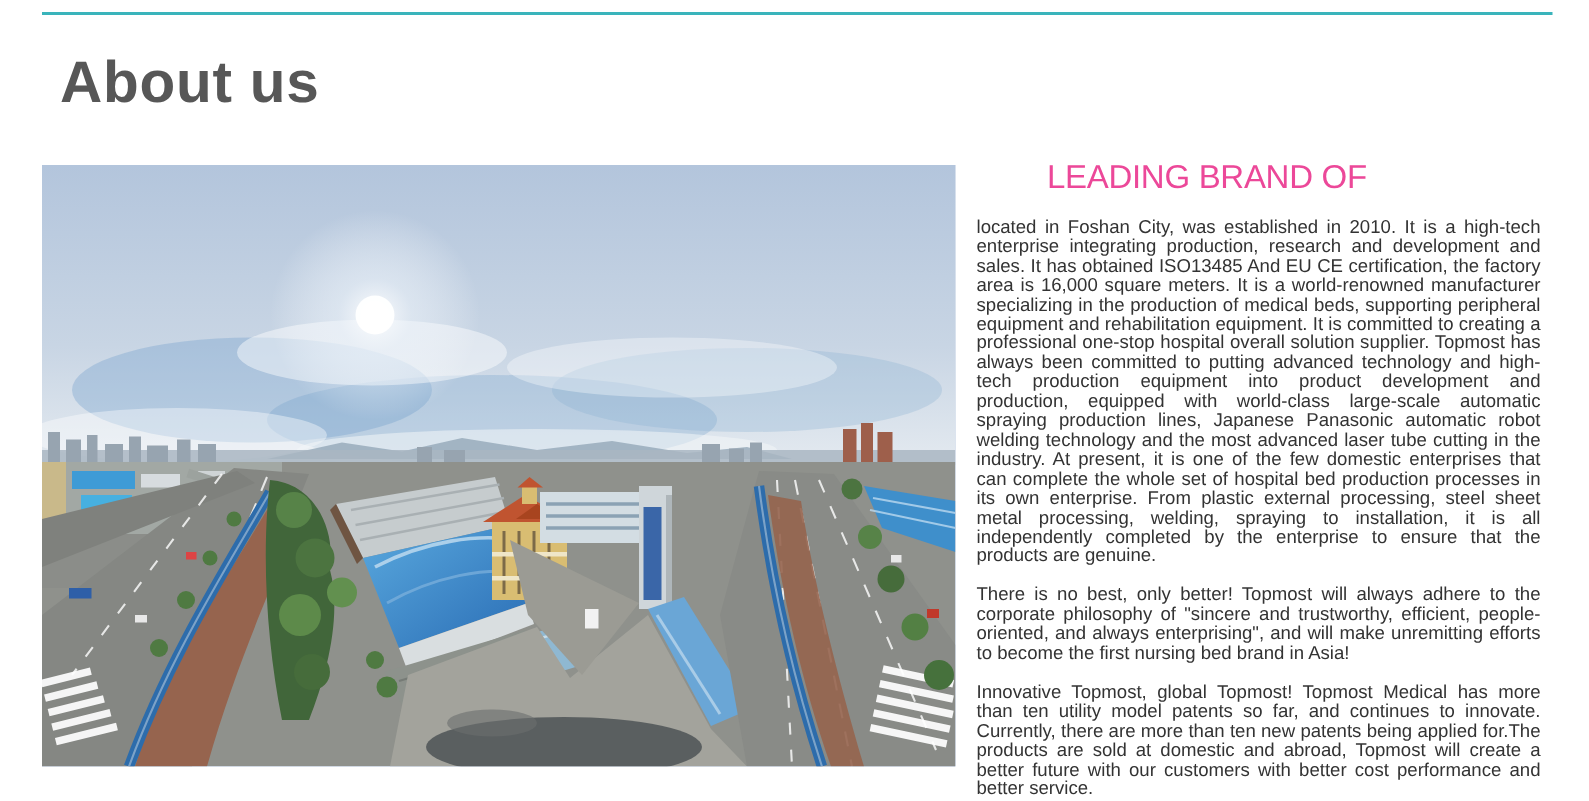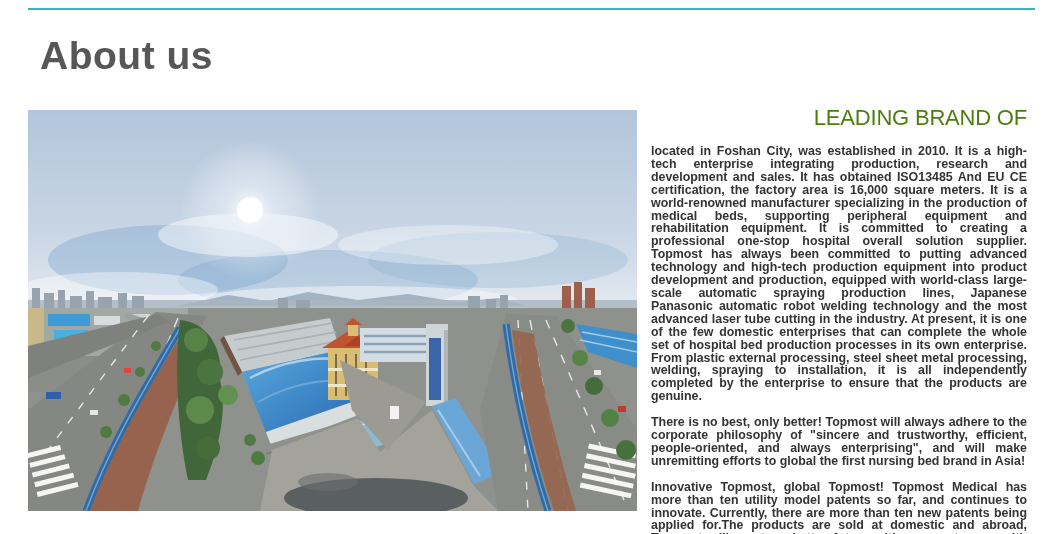--- a/index.html
+++ b/index.html
@@ -11,24 +11,24 @@
               background:#3ab4bb; }
 
   .page-title { position:absolute; left:40px; top:34px; font-size:39px;
                 font-weight:bold; color:#575757; letter-spacing:0.5px; }
 
   .photo { position:absolute; left:28px; top:110px; width:609px; height:401px;
            overflow:hidden; background:#b9cadf; }
   .photo svg { display:block; width:609px; height:401px; }
 
   .about-col { position:absolute; left:651px; top:106px; width:376px; }
-  .section-heading { color:#4d7c0f; font-size:22px; line-height:24px;
-                     font-weight:400; margin:0 0 15px 47px; letter-spacing:-0.2px;text-align:right; }
+  .section-heading { color:#ec4899; font-size:22px; line-height:24px;
+                     font-weight:400; margin:0 0 15px 47px; letter-spacing:-0.2px; }
   .about-col p { font-size:12.4px; line-height:12.9px; color:#333;
-                 text-align:justify; margin:0 0 13px 0;font-weight:bold; }
+                 text-align:justify; margin:0 0 13px 0; }
   .about-col p:last-child { margin-bottom:0; }
 </style>
 </head>
 <body>
 
 <div class="page">
 
   <div class="top-rule"></div>
 
   <h1 class="page-title">About us</h1>
@@ -236,17 +236,17 @@
           <circle cx="222" cy="330" r="6"></circle>
       </g>
     </svg>
   </figure>
 
   <section class="about-col">
     <h2 class="section-heading">
       <div>LEADING BRAND OF</div>
     </h2>
     <p>located in Foshan City, was established in 2010.  It is a high-tech enterprise integrating production, research and development and sales. It has obtained ISO13485 And EU CE certification, the  factory area is 16,000 square meters. It is a world-renowned manufacturer specializing in the production of medical beds, supporting peripheral equipment and rehabilitation equipment. It is committed to creating a professional one-stop hospital overall solution supplier. Topmost has always been committed to putting advanced technology and high-tech production equipment into product development and production, equipped with world-class large-scale automatic spraying production lines, Japanese Panasonic automatic robot welding technology and the most advanced laser tube cutting in the industry. At present, it is one of the few domestic enterprises that can complete the whole set of hospital bed production processes in its own enterprise. From plastic external processing, steel sheet metal processing, welding, spraying to installation, it is all independently completed by the enterprise to ensure that the products are genuine.</p>
-    <p>There is no best, only better! Topmost will always adhere to the corporate philosophy of "sincere and trustworthy, efficient, people-oriented, and always enterprising", and will make unremitting efforts to global the first nursing bed brand in Asia!</p>
+    <p>There is no best, only better! Topmost will always adhere to the corporate philosophy of "sincere and trustworthy, efficient, people-oriented, and always enterprising", and will make unremitting efforts to become the first nursing bed brand in Asia!</p>
     <p>Innovative Topmost, global Topmost! Topmost Medical has more than ten utility model patents so far, and continues to innovate. Currently, there are more than ten new patents being applied for.The products are sold at domestic  and abroad, Topmost will create a better future with our customers with better cost performance and better service.</p>
   </section>
 
 </div>
 
 </body></html>

